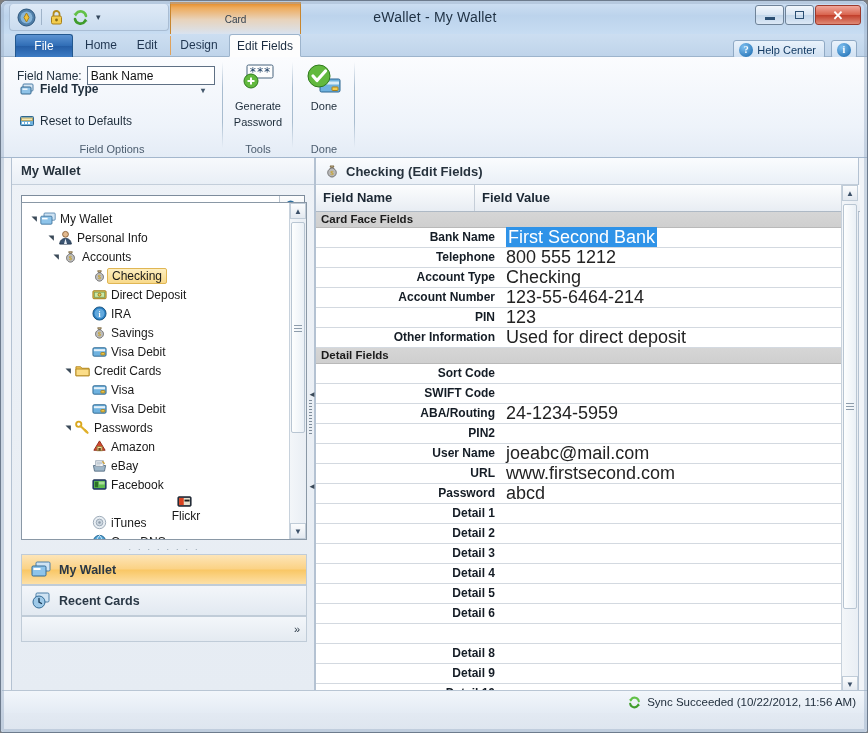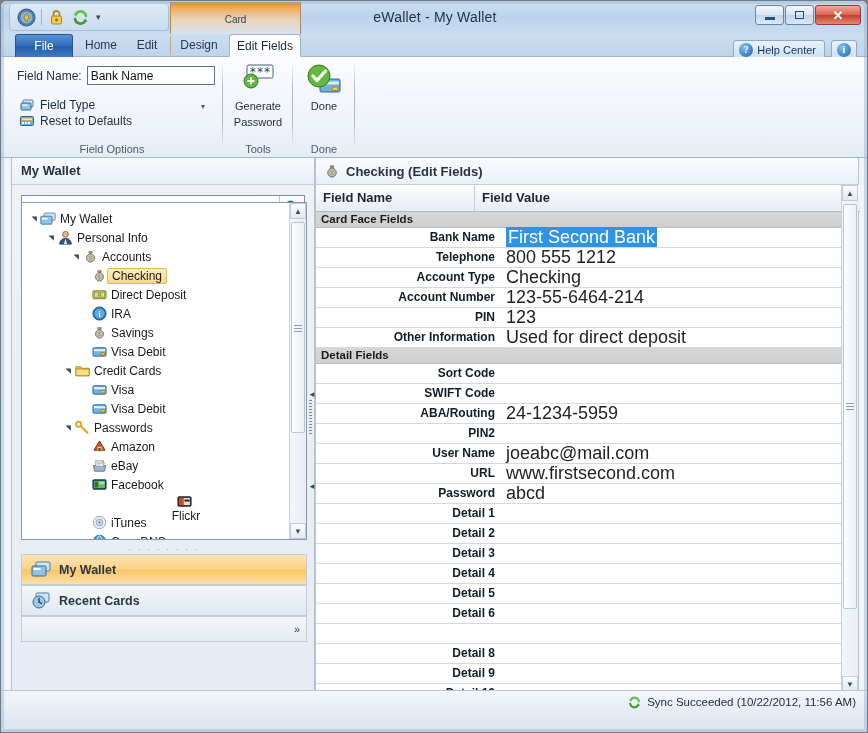--- a/index.html
+++ b/index.html
@@ -114,21 +114,21 @@
   .glabel{ position:absolute; bottom:3px; width:100%; text-align:center; font-size:11px; color:#4b5c6e; }
 
   #g-fieldoptions{ left:0; width:222px; }
   #fieldname-row{ position:absolute; left:16px; top:9px; display:flex; align-items:center; gap:5px;}
   #fieldname-label{ font-size:12px; color:#22313f; }
   #fieldname-input{
     width:128px; height:19px; border:1px solid #5f7084; background:#fff;
     font-size:12px; padding:0 3px; font-family:"Liberation Sans",sans-serif; color:#111;
   }
   .ritem{ position:absolute; left:18px; display:flex; align-items:center; gap:5px; font-size:12px; color:#1d2c3a; }
-  #fieldtype-item{ top:40px; width:190px; }
+  #fieldtype-item{ top:24px; width:190px;font-weight:bold; }
   #fieldtype-chev{ position:absolute; right:4px; top:5px; font-size:8px; color:#44586c; }
   #reset-item{ top:56px; }
 
   #g-tools{ left:222px; width:70px; }
   #g-done{ left:292px; width:62px; }
   .bigbtn{ position:absolute; top:6px; left:0; width:100%; text-align:center; cursor:default;}
   .bigbtn .cap{ display:block; font-size:11px; color:#1d2c3a; line-height:13px; margin-top:3px;}
 
   
   #content{ position:absolute; left:0; top:157px; width:868px; height:534px; background:#f1f4f8; }
@@ -389,21 +389,21 @@
               <span class="arrow" style="transform: rotate(-90deg); font-size: 7px;">◢</span>
               <span class="ticon">
                 <svg width="15" height="15" viewBox="0 0 16 16">
                   <circle cx="8" cy="4.6" r="3.1" fill="#e3b98e" stroke="#8a6239"></circle>
                   <path d="M1.8 15 C2.2 10.6 5 9 8 9 C11 9 13.8 10.6 14.2 15 Z" fill="#3b5572" stroke="#22374f"></path>
                   <path d="M8 9 l-1.6 6 h3.2 Z" fill="#e9eef5"></path>
                 </svg>
               </span>
               <span class="tlabel">Personal Info</span>
             </div>
-            <div class="tnode" style="padding-left: 48px;">
+            <div class="tnode" style="padding-left: 28px;">
               <span class="arrow" style="transform: rotate(-90deg); font-size: 7px;">◢</span>
               <span class="ticon">
                 <svg width="15" height="15" viewBox="0 0 16 16">
                   <path d="M6 3 h4 l-1.2 2 h-1.6 Z" fill="#cdb98b" stroke="#7e6b44"></path>
                   <path d="M7.2 5 C3.5 6.6 3 10 4.6 12.2 C6.4 14.6 9.6 14.6 11.4 12.2 C13 10 12.5 6.6 8.8 5 Z" fill="#bcbcbc" stroke="#6e6e6e"></path>
                   <text x="8" y="12" font-size="7" font-family="Liberation Serif, serif" fill="#c9a227" text-anchor="middle" font-weight="bold">$</text>
                 </svg>
               </span>
               <span class="tlabel">Accounts</span>
             </div>

